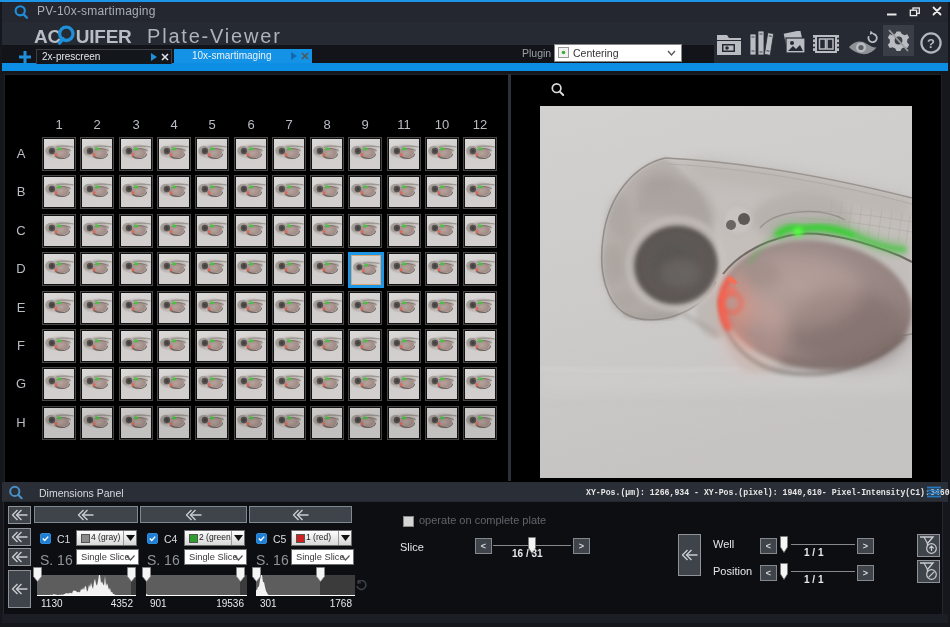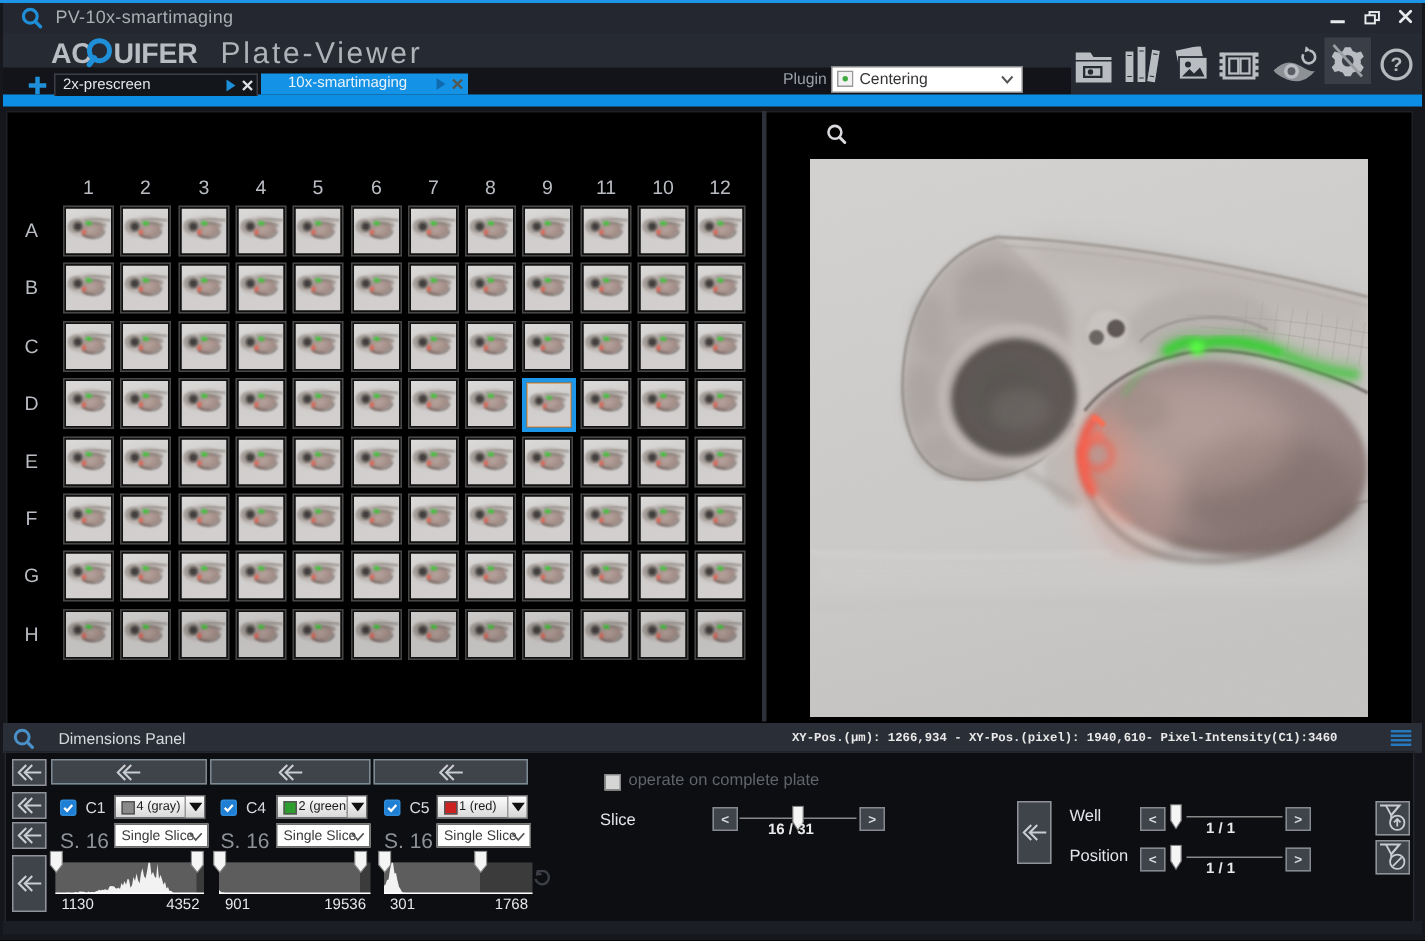--- a/index.html
+++ b/index.html
@@ -30,21 +30,21 @@
 .rowlbl{left:10px;width:22px;text-align:center;color:#b9bdc3;font-size:13px;}
 .well{width:32px;height:32px;border:1px solid #484848;background:#111;}
 .well svg{position:absolute;left:1px;top:1px;}
 #selwell{left:348px;top:252px;width:30px;height:30px;border:3px solid #1e96e8;background:#111;}
 #selwell .inner{position:absolute;left:0;top:0;width:28px;height:28px;border:1px solid #d8a876;}
 
 #viewhead{left:578px;top:83px;color:#dfe2e6;font-size:11.3px;letter-spacing:-0.3px;}
 
 #dimhead{left:2px;top:482px;width:946px;height:20px;background:#2a2e36;}
 #dimtext{left:27px;top:487px;font-size:10.5px;color:#d6d9dd;margin-left:12px;}
-#statustext{left:528px;top:488px;font-size:8.2px;font-weight:bold;color:#e8e8e8;font-family:"Liberation Mono",monospace;letter-spacing:0px;}
+#statustext{left:586px;top:488px;font-size:8.2px;font-weight:bold;color:#e8e8e8;font-family:"Liberation Mono",monospace;letter-spacing:0px;}
 
 #bottompanel{left:3px;top:501px;width:938px;height:112px;background:#0d0e12;border:1px solid #24272d;}
 #botstrip{left:2px;top:614px;width:946px;height:9px;background:#1b1e24;}
 .chevbtn{background:#3f434a;border:1px solid #8f9299;}
 .widebtn{background:#3f434a;border:1px solid #7e8a93;}
 .cbox{width:9px;height:9px;background:#1f7fd4;border:1px solid #2e8bd8;border-radius:2px;}
 .clabel{font-size:10.5px;color:#d8dbdf;}
 .slabel{font-size:14px;color:#8e939a;}
 .combo2{height:14px;background:linear-gradient(#fdfdfd,#d9d9d9);border:1px solid #6e6e6e;font-size:8.5px;color:#1a1a1a;}
 .combo3{height:14px;background:#fff;border:1px solid #6e6e6e;font-size:9.3px;color:#3a3a3a;}

